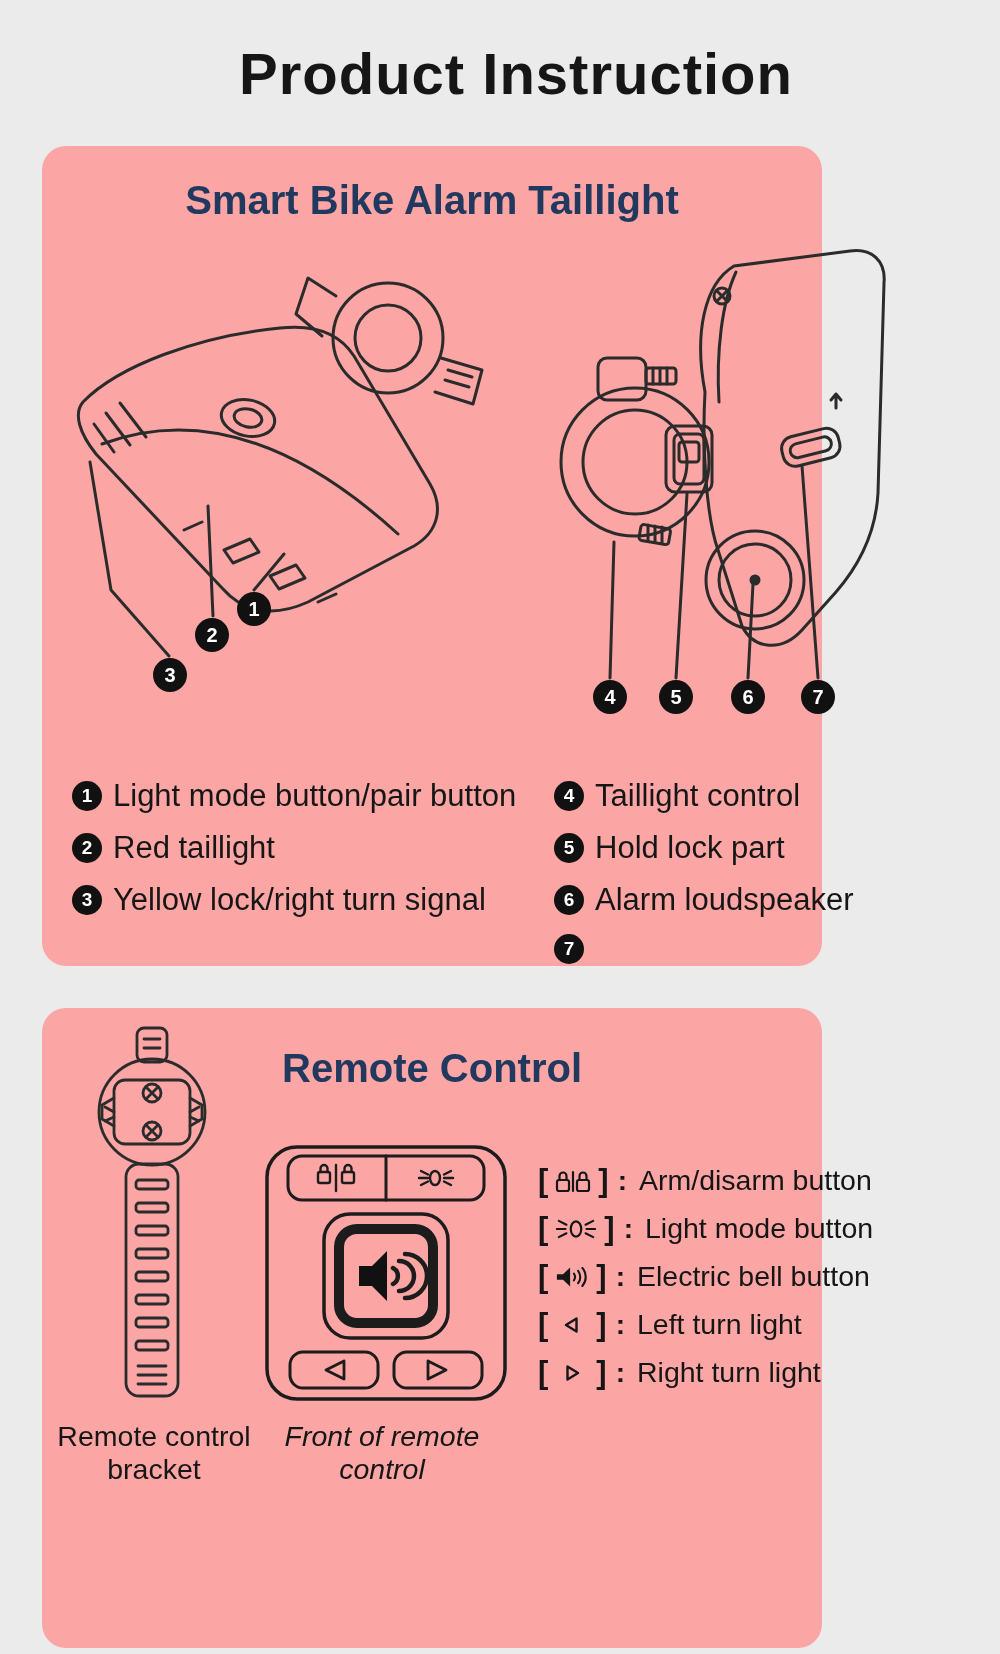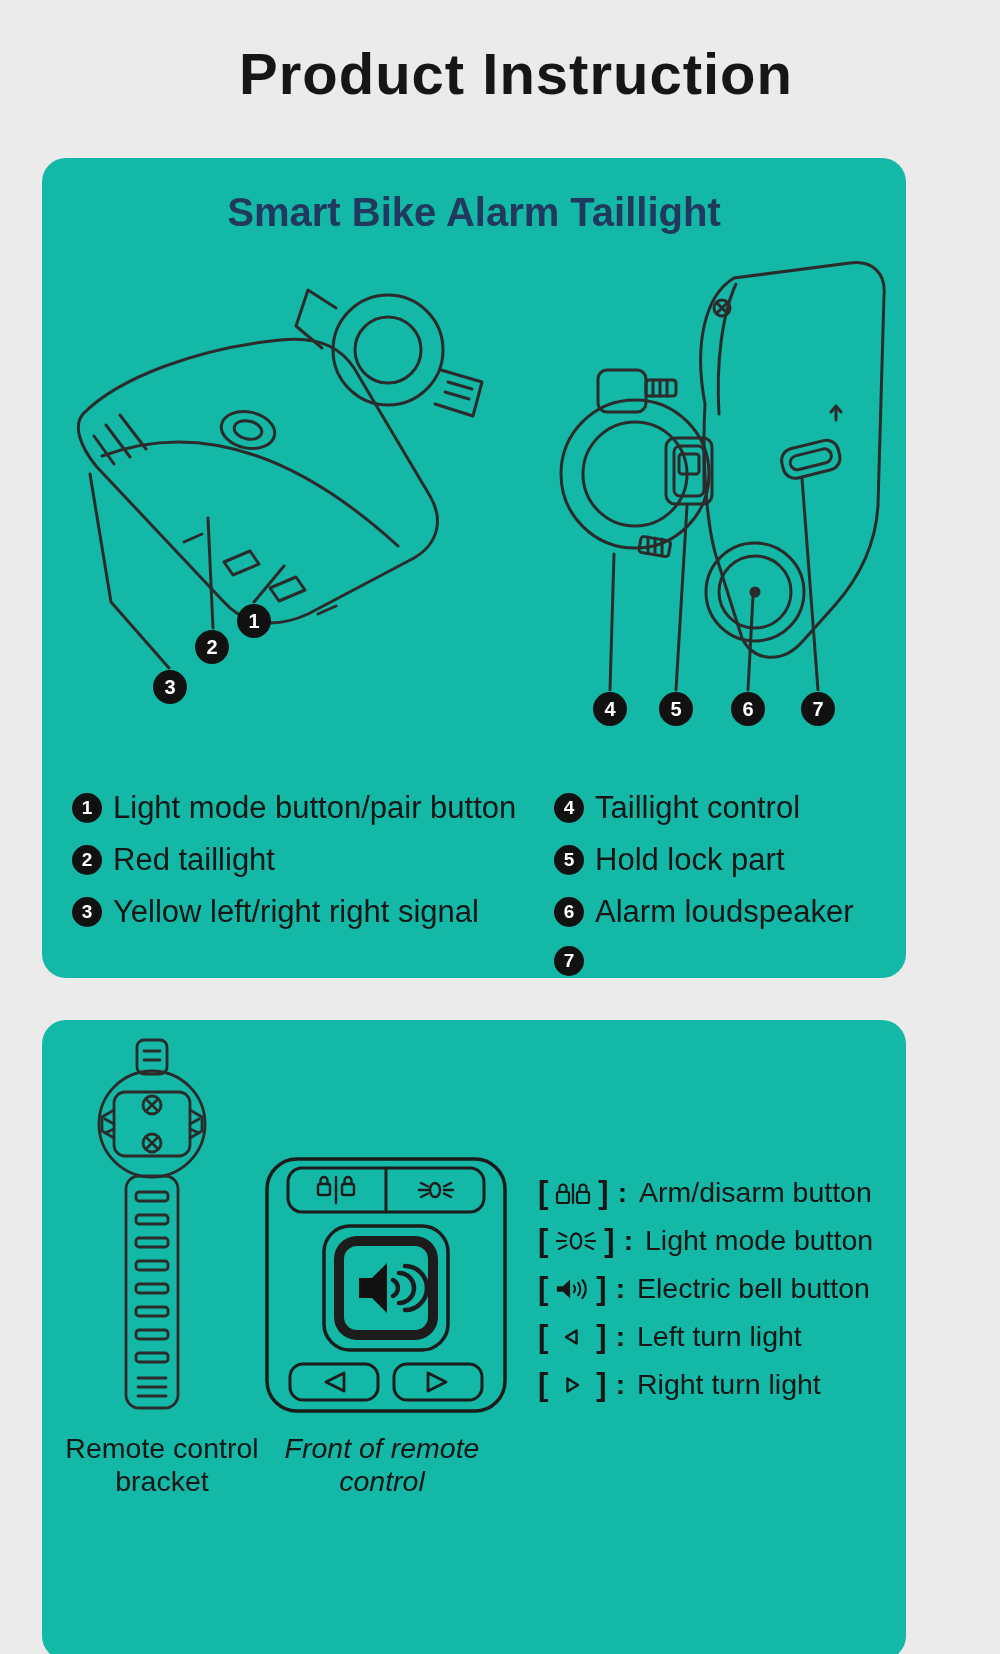--- a/index.html
+++ b/index.html
@@ -5,21 +5,21 @@
   html,body{margin:0;padding:0;}
   body{
     width:1000px;height:1654px;position:relative;overflow:hidden;
     background:#ebebeb;color:#161616;
     font-family:"Liberation Sans",sans-serif;
   }
   .page-title{
     position:absolute;top:40px;left:16px;width:100%;text-align:center;
     font-size:58px;font-weight:700;color:#161616;letter-spacing:1px;
   }
-  .card{position:absolute;left:42px;width:864px;background:#14b8a6;border-radius:24px;margin-top:12px;}
+  .card{position:absolute;left:42px;width:780px;background:#fca5a5;border-radius:24px;}
   .card-1{top:146px;height:820px;}
   .card-2{top:1008px;height:640px;}
   .card-heading{
     position:absolute;left:0;width:100%;text-align:center;margin:0;
     font-size:40px;font-weight:700;color:#21395e;
   }
   .card-1 .card-heading{top:32px;}
   .card-2 .card-heading{top:38px;}
 
   .drawing{position:absolute;}
@@ -41,21 +41,21 @@
 
   .rlegend{position:absolute;left:496px;top:156px;display:flex;flex-direction:column;gap:15px;}
   .rlegend-row{display:flex;align-items:center;gap:7px;height:33px;}
   .bracket{font-size:31px;font-weight:600;color:#161616;line-height:1;}
   .colon{font-size:28px;font-weight:700;margin-left:2px;}
   .rlabel{font-size:28.5px;margin-left:5px;white-space:nowrap;color:#161616;}
   .ricon{display:flex;align-items:center;}
   .ricon svg{position:static;display:block;}
 
   .caption{position:absolute;text-align:center;font-size:28.5px;line-height:1.15;color:#161616;}
-  .caption-bracket{left:12px;top:412px;width:216px;}
+  .caption-bracket{left:4px;top:412px;width:216px;}
   .caption-front{left:228px;top:412px;width:224px;font-style:italic;}
 
   .callout-num{fill:#ffffff;font-weight:bold;font-size:20px;font-family:"Liberation Sans",sans-serif;}
 </style>
 </head>
 <body>
 
 <div class="page-title">Product Instruction</div>
 
 <section class="card card-1">
@@ -159,21 +159,21 @@
     <div class="legend-row">
       <span class="badge">1</span>
       <span class="legend-label">Light mode button/pair button</span>
     </div>
     <div class="legend-row">
       <span class="badge">2</span>
       <span class="legend-label">Red taillight</span>
     </div>
     <div class="legend-row">
       <span class="badge">3</span>
-      <span class="legend-label">Yellow left/right right signal</span>
+      <span class="legend-label">Yellow lock/right turn signal</span>
     </div>
   </div>
 
   <div class="legend legend-right">
     <div class="legend-row">
       <span class="badge">4</span>
       <span class="legend-label">Taillight control</span>
     </div>
     <div class="legend-row">
       <span class="badge">5</span>
@@ -183,20 +183,21 @@
       <span class="badge">6</span>
       <span class="legend-label">Alarm loudspeaker</span>
     </div>
     <div class="legend-row">
       <span class="badge">7</span>
     </div>
   </div>
 </section>
 
 <section class="card card-2">
+  <h2 class="card-heading">Remote Control</h2>
 
   <svg class="drawing d-mount" viewBox="0 0 145 385">
     <g fill="none" stroke="#2b2b2b" stroke-width="2.8" stroke-linecap="round" stroke-linejoin="round">
       <rect x="57" y="4" width="30" height="34" rx="7"></rect>
       <path d="M64,15 h16 M64,24 h16"></path>
       <circle cx="72" cy="88" r="53"></circle>
       <rect x="34" y="56" width="76" height="64" rx="11"></rect>
       <g>
         <circle cx="72" cy="69" r="9"></circle>
         <path d="M66,63 l12,12 M78,63 l-12,12"></path>

